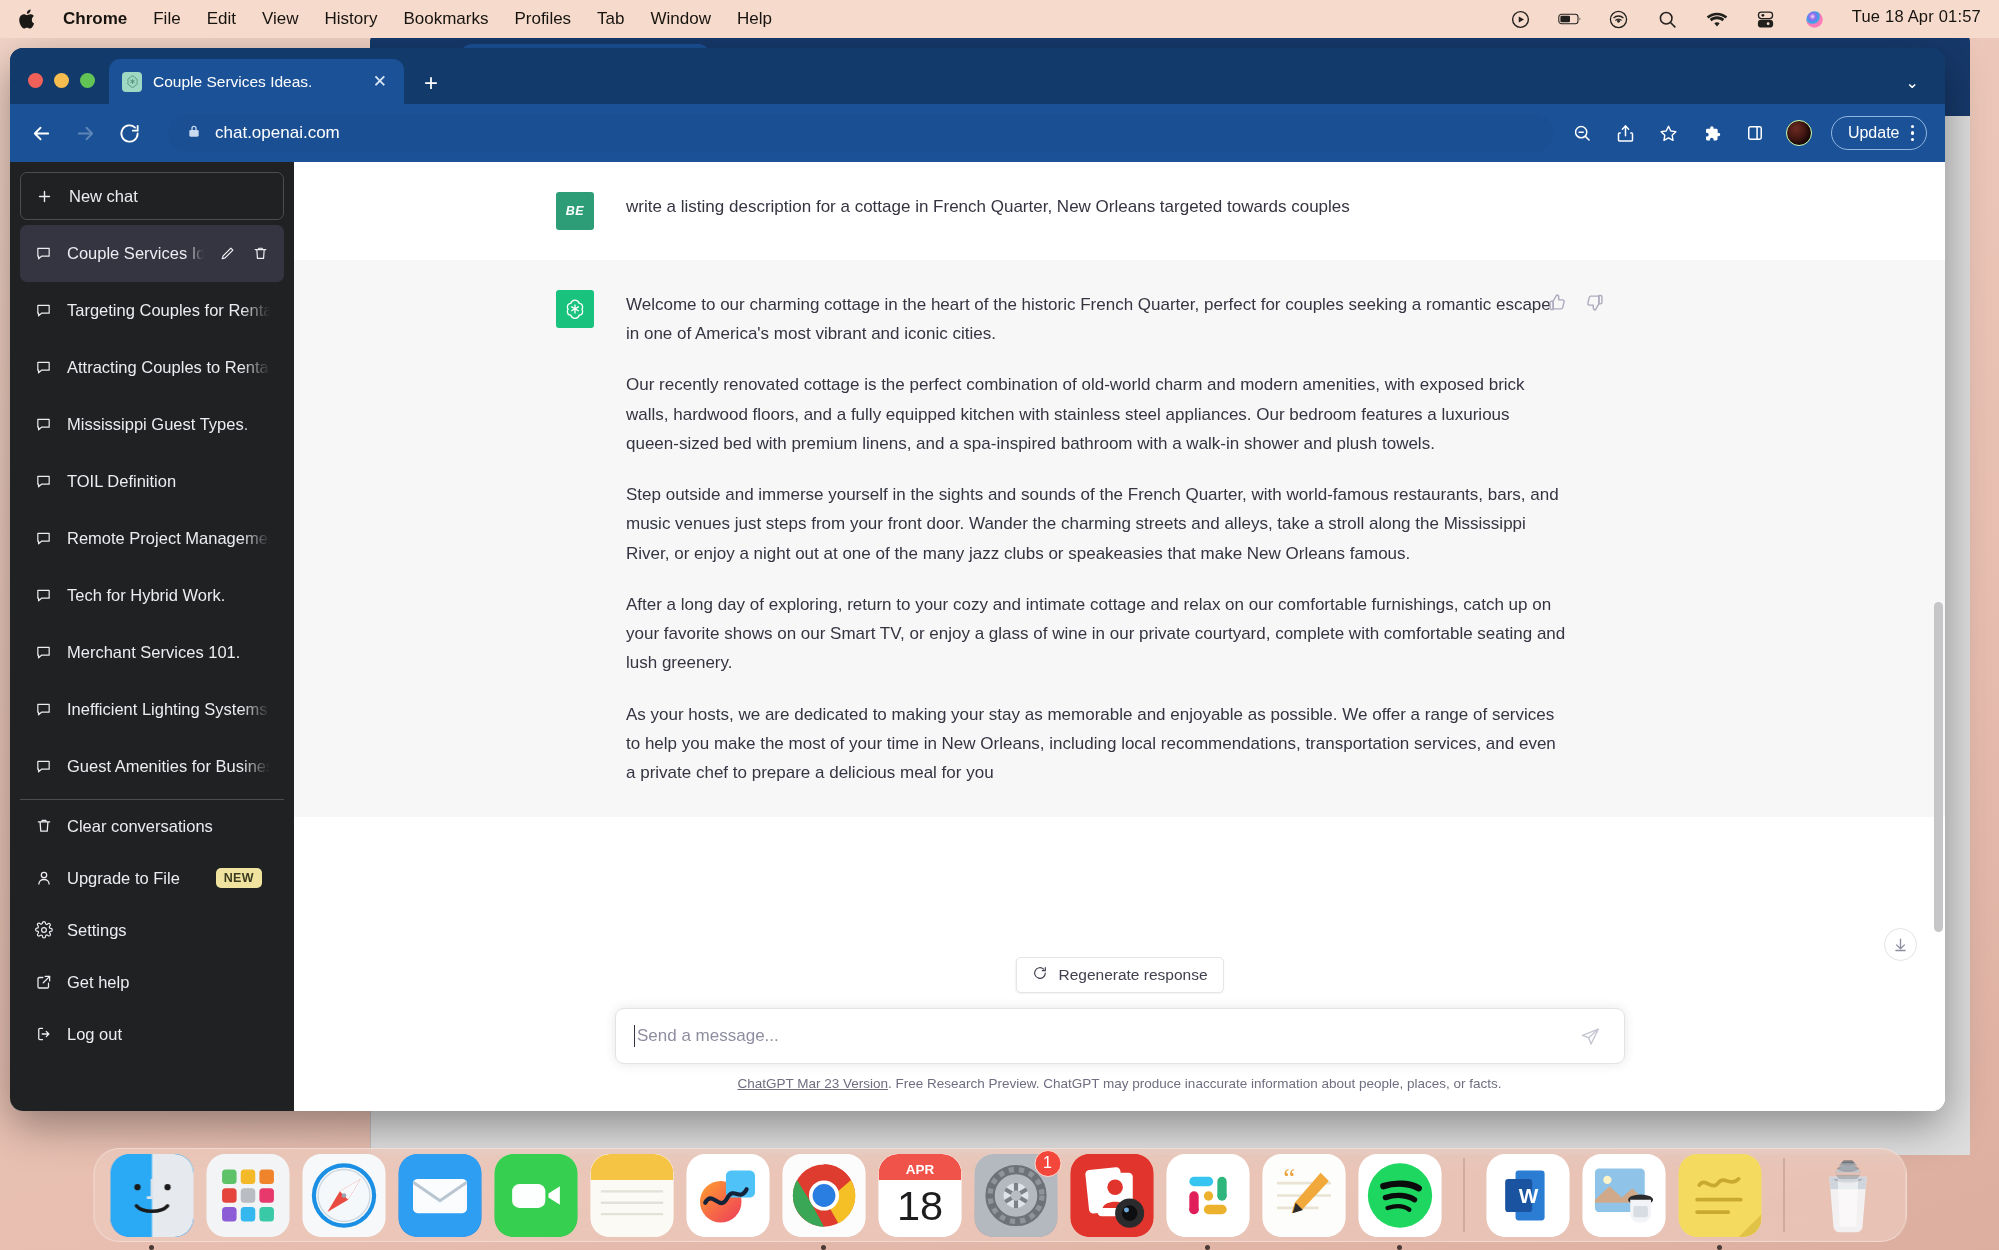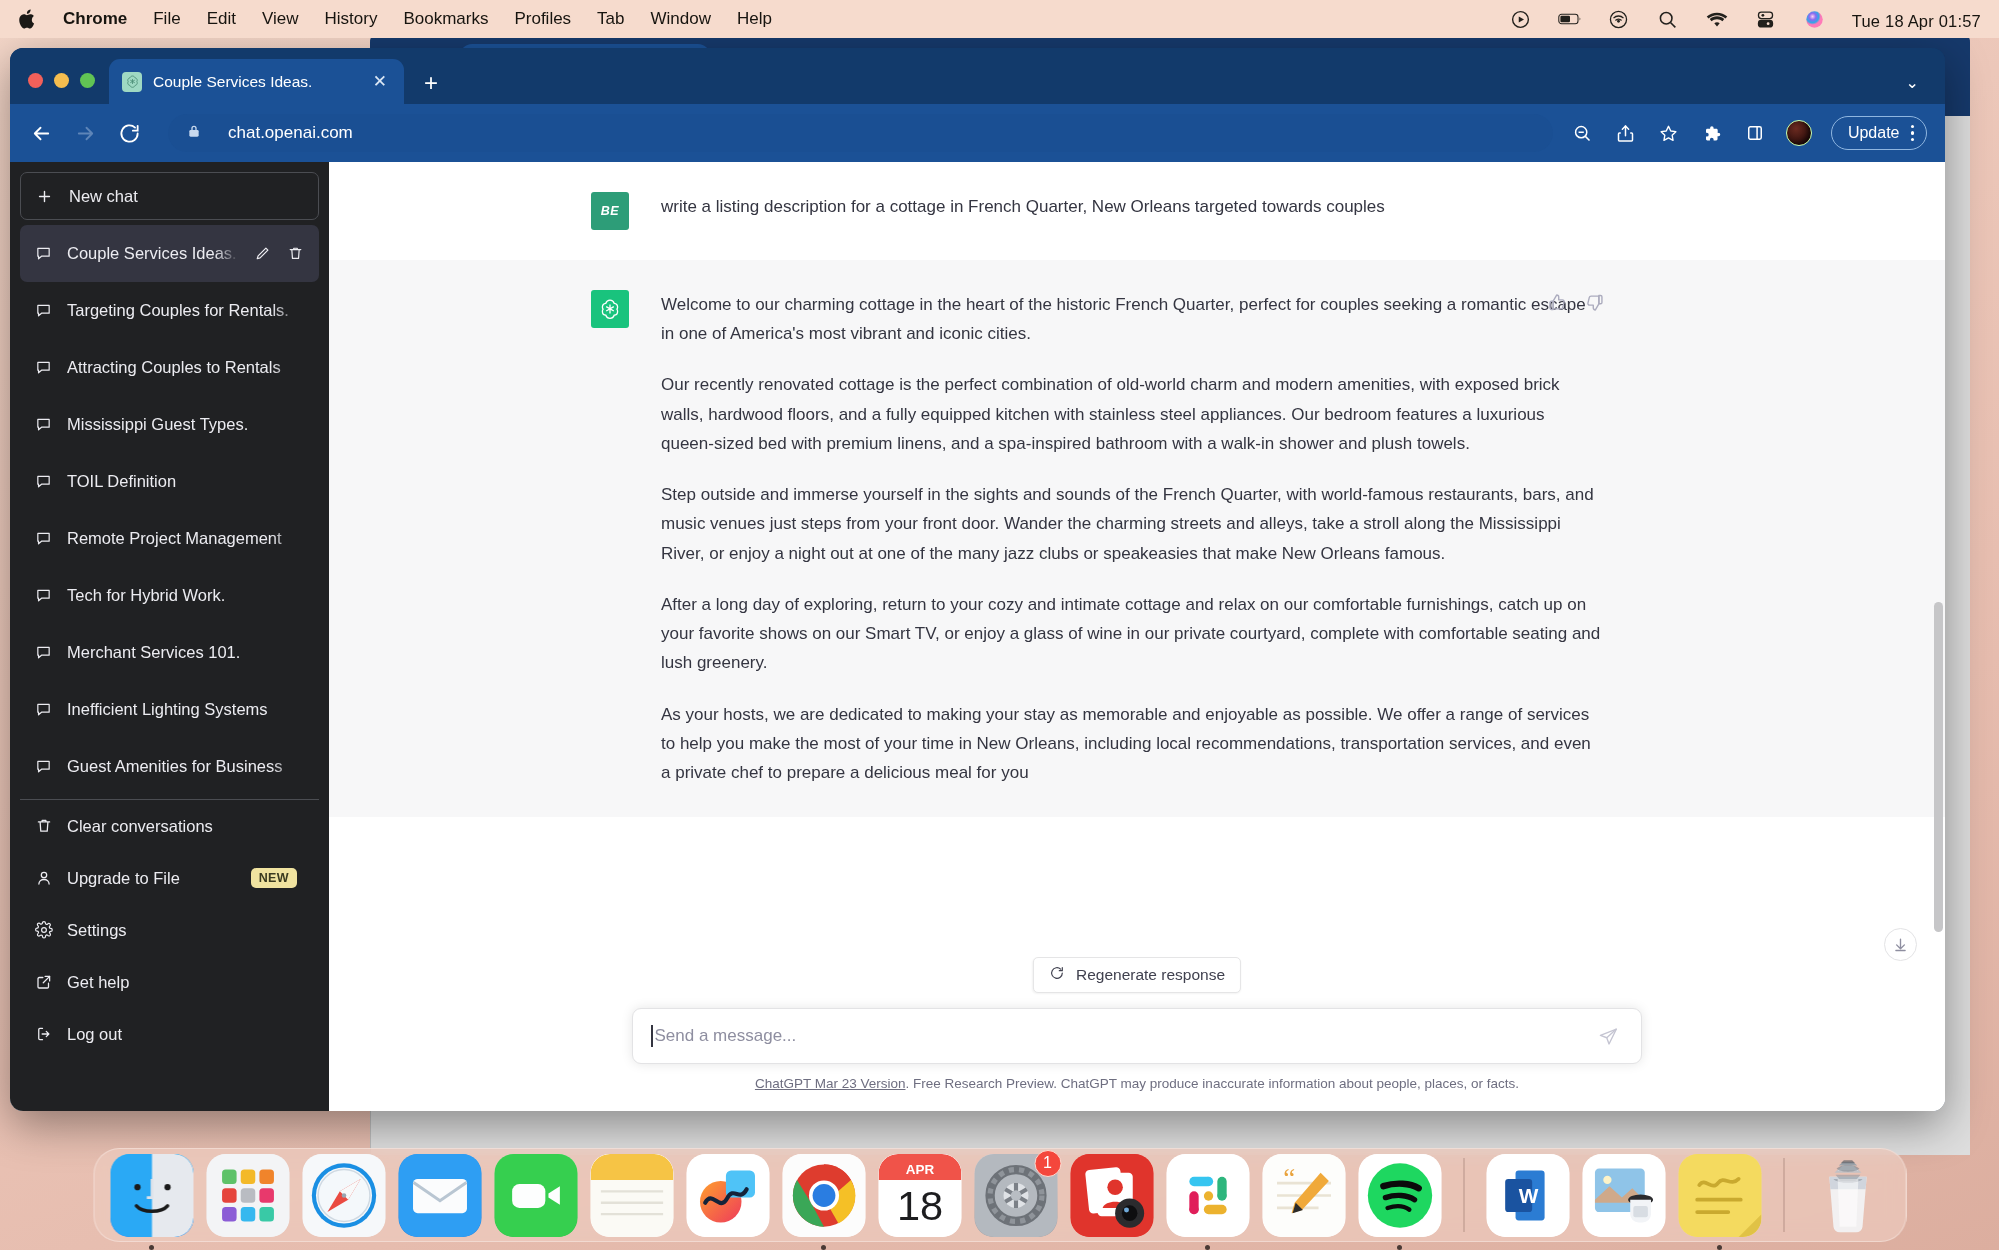--- a/index.html
+++ b/index.html
@@ -19,21 +19,21 @@
     background: #f6dbcd;
     display: flex; align-items: center;
     padding: 0 18px;
     z-index: 60;
   }
   .mb-left { display: flex; align-items: center; gap: 26px; }
   .apple-logo { width: 19px; height: 22px; position: relative; display: inline-block; }
   .apple-logo svg { display:block; }
   .mb-item { font-size: 17px; color: #17140f; white-space: nowrap; }
   .mb-item.bold { font-weight: bold; }
-  .mb-right { margin-left: auto; display: flex; align-items: flex-end; gap: 25px; }
+  .mb-right { margin-left: auto; display: flex; align-items: flex-start; gap: 25px; }
   .mb-ico { width: 24px; height: 24px; display: flex; align-items: center; justify-content: center; color: #22201c;}
   .mb-clock { font-size: 16.5px; color: #17140f; white-space: nowrap; letter-spacing: .2px;}
 
   
   .bg-window {
     position: absolute;
     left: 370px; top: 30px; width: 1600px; height: 1125px;
     background: #16396b;
     border-radius: 12px 12px 0 0;
     z-index: 5;
@@ -107,21 +107,21 @@
     padding: 0 18px; gap: 18px;
   }
   .nav-ico { color: #ffffff; width: 26px; height: 26px; display:flex;align-items:center;justify-content:center; }
   .nav-ico.dim { color: #5e85b8; }
   .omnibox {
     flex: 1;
     height: 38px;
     background: #1a4f93;
     border-radius: 19px;
     display: flex; align-items: center;
-    padding: 0 18px; gap: 26px;
+    padding: 0 18px; gap: 13px;
     margin-left: 8px;
   }
   .omni-url { color: #ffffff; font-size: 17px; }
   .tb-right { display: flex; align-items: center; gap: 19px; }
   .tb-ico { color: #ffffff; width: 24px; height: 24px; display:flex;align-items:center;justify-content:center; }
   .avatar-img {
     width: 26px; height: 26px; border-radius: 50%;
     background: radial-gradient(circle at 38% 32%, #6b2a20 0%, #3a1410 55%, #11060a 100%);
     border: 1px solid #cfa; box-shadow: inset -3px -2px 4px rgba(0,0,0,.5);
   }
@@ -136,21 +136,21 @@
   
   .viewport {
     height: calc(1063px - 56px - 58px);
     display: flex;
     background: #ffffff;
     position: relative;
   }
 
   
   .gpt-sidebar {
-    width: 319px; flex: none;
+    width: 284px; flex: none;
     background: #202123;
     padding: 10px 10px 0 10px;
     display: flex; flex-direction: column;
     font-size: 0;
   }
   .newchat {
     display: flex; align-items: center; gap: 15px;
     height: 48px; padding: 0 14px;
     border: 1px solid #4b4d52; border-radius: 7px;
     color: #ececf1; font-size: 16.5px;

